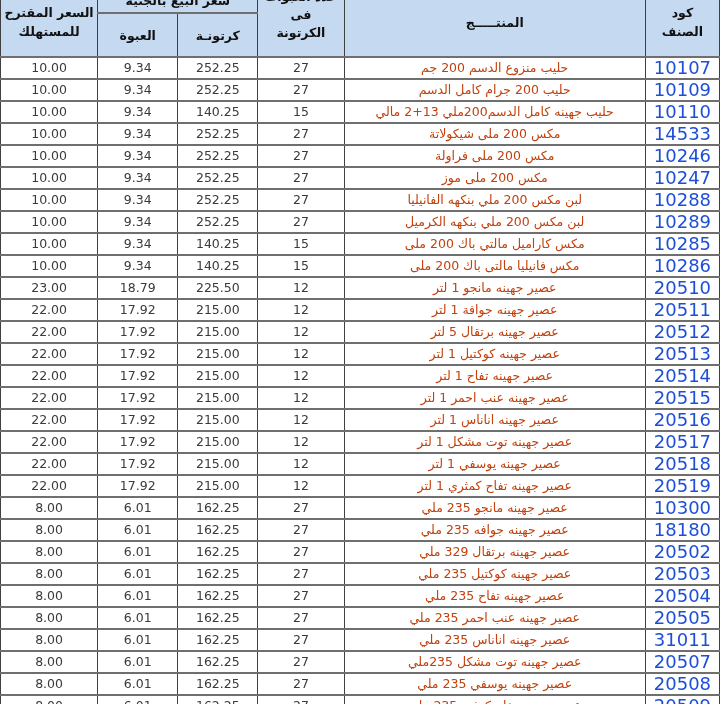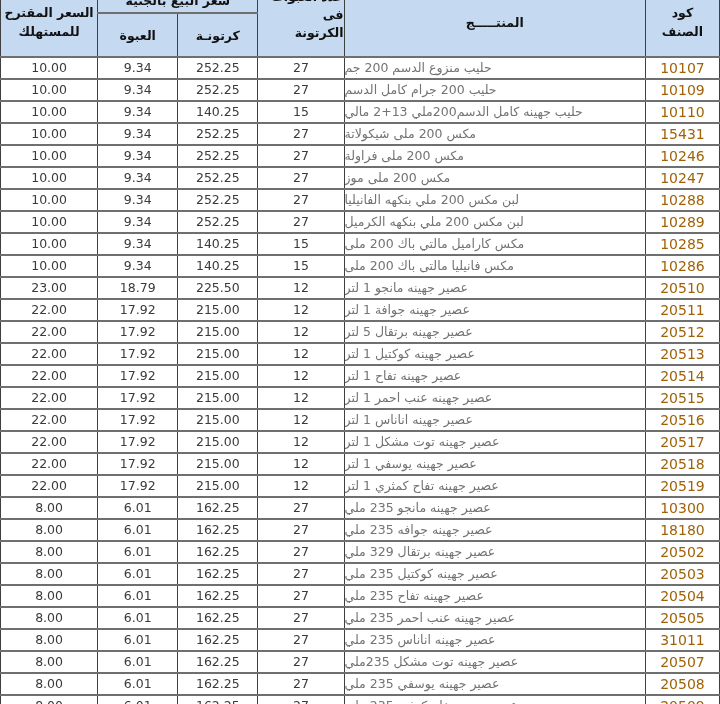--- a/index.html
+++ b/index.html
@@ -51,38 +51,38 @@
   thead tr.group-row { height: 26px; }
   thead tr.sub-row   { height: 44px; }
   thead th .hline {
     display: block;
     line-height: 19px;
   }
   th.qty-head {
     vertical-align: top;
     padding-top: 2px;
   }
-  th.qty-head .hline { line-height: 18px; text-align: right; }
+  th.qty-head .hline { line-height: 18px; }
   thead { border-bottom: 2px solid #2b2b2b; }
   tbody tr { height: 21.6px; }
   tbody td {
     font-size: 12.5px;
     color: #3a3a3a;
     text-align: center;
     vertical-align: middle;
     line-height: 20px;
   }
   td.cell-product {
-    text-align: left;
+    text-align: center;
     padding: 0 7px 0 4px;
-    color: #737373;
+    color: #c2410c;
   }
   td.cell-code {
-    font-size: 14px;
-    color: #a16207;
+    font-size: 18px;
+    color: #1d4ed8;
     border-radius: 7px;
   }
 </style>
 </head>
 <body>
 
 <div class="viewport">
   <div class="crop">
     <table class="price-table">
       <colgroup>
@@ -138,21 +138,21 @@
   <tr>
     <td class="cell-code">10110</td>
     <td class="cell-product">حليب جهينه كامل الدسم200ملي 13+2 مالي</td>
     <td class="cell-qty">15</td>
     <td class="cell-carton">140.25</td>
     <td class="cell-pack">9.34</td>
     <td class="cell-consumer">10.00</td>
   </tr>
 
   <tr>
-    <td class="cell-code">15431</td>
+    <td class="cell-code">14533</td>
     <td class="cell-product">مكس 200 ملى شيكولاتة</td>
     <td class="cell-qty">27</td>
     <td class="cell-carton">252.25</td>
     <td class="cell-pack">9.34</td>
     <td class="cell-consumer">10.00</td>
   </tr>
 
   <tr>
     <td class="cell-code">10246</td>
     <td class="cell-product">مكس 200 ملى فراولة</td>

